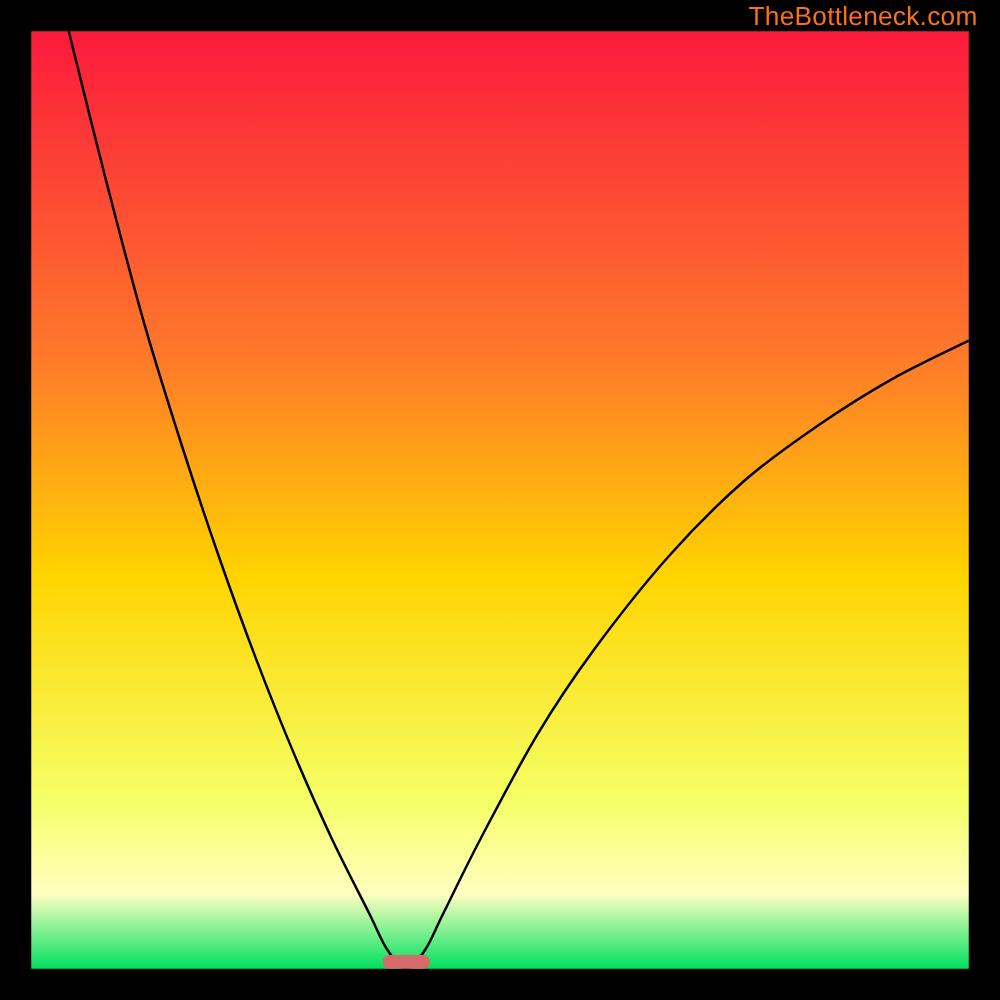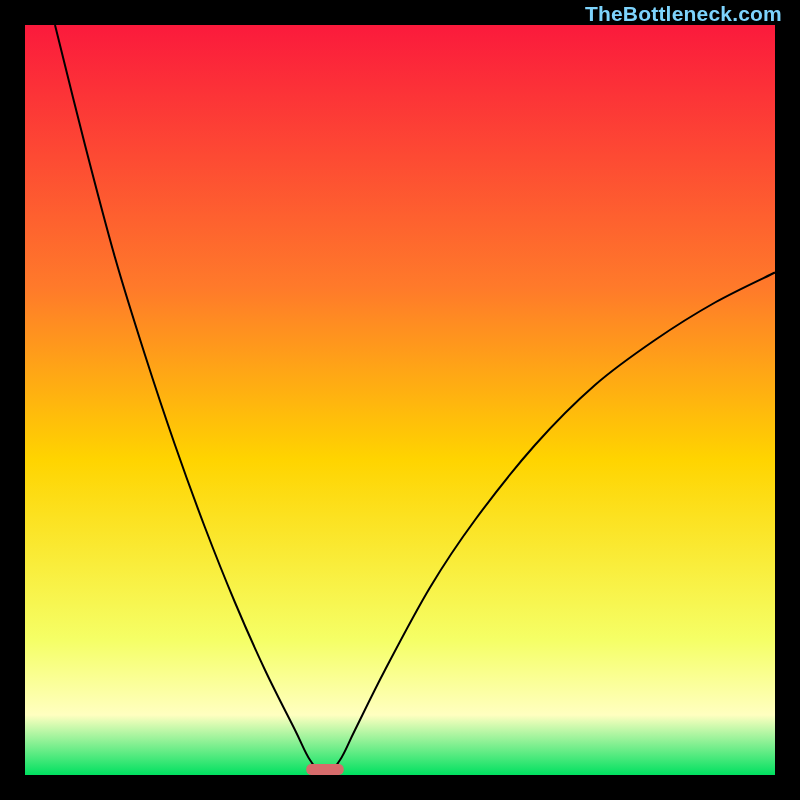--- a/index.html
+++ b/index.html
@@ -16,23 +16,23 @@
     top: 0;
     left: 0;
     width: 800px;
     height: 800px;
     box-sizing: border-box;
   }
   .watermark {
     position: absolute;
     top: 2px;
     right: 18px;
-    color: #7dd3fc;
+    color: #f97316;
     font-size: 21px;
-    font-weight: 700;
+    font-weight: 400;
     letter-spacing: 0.2px;
     z-index: 10;
   }
   svg {
     position: absolute;
     top: 0;
     left: 0;
   }
 </style>
 </head>

